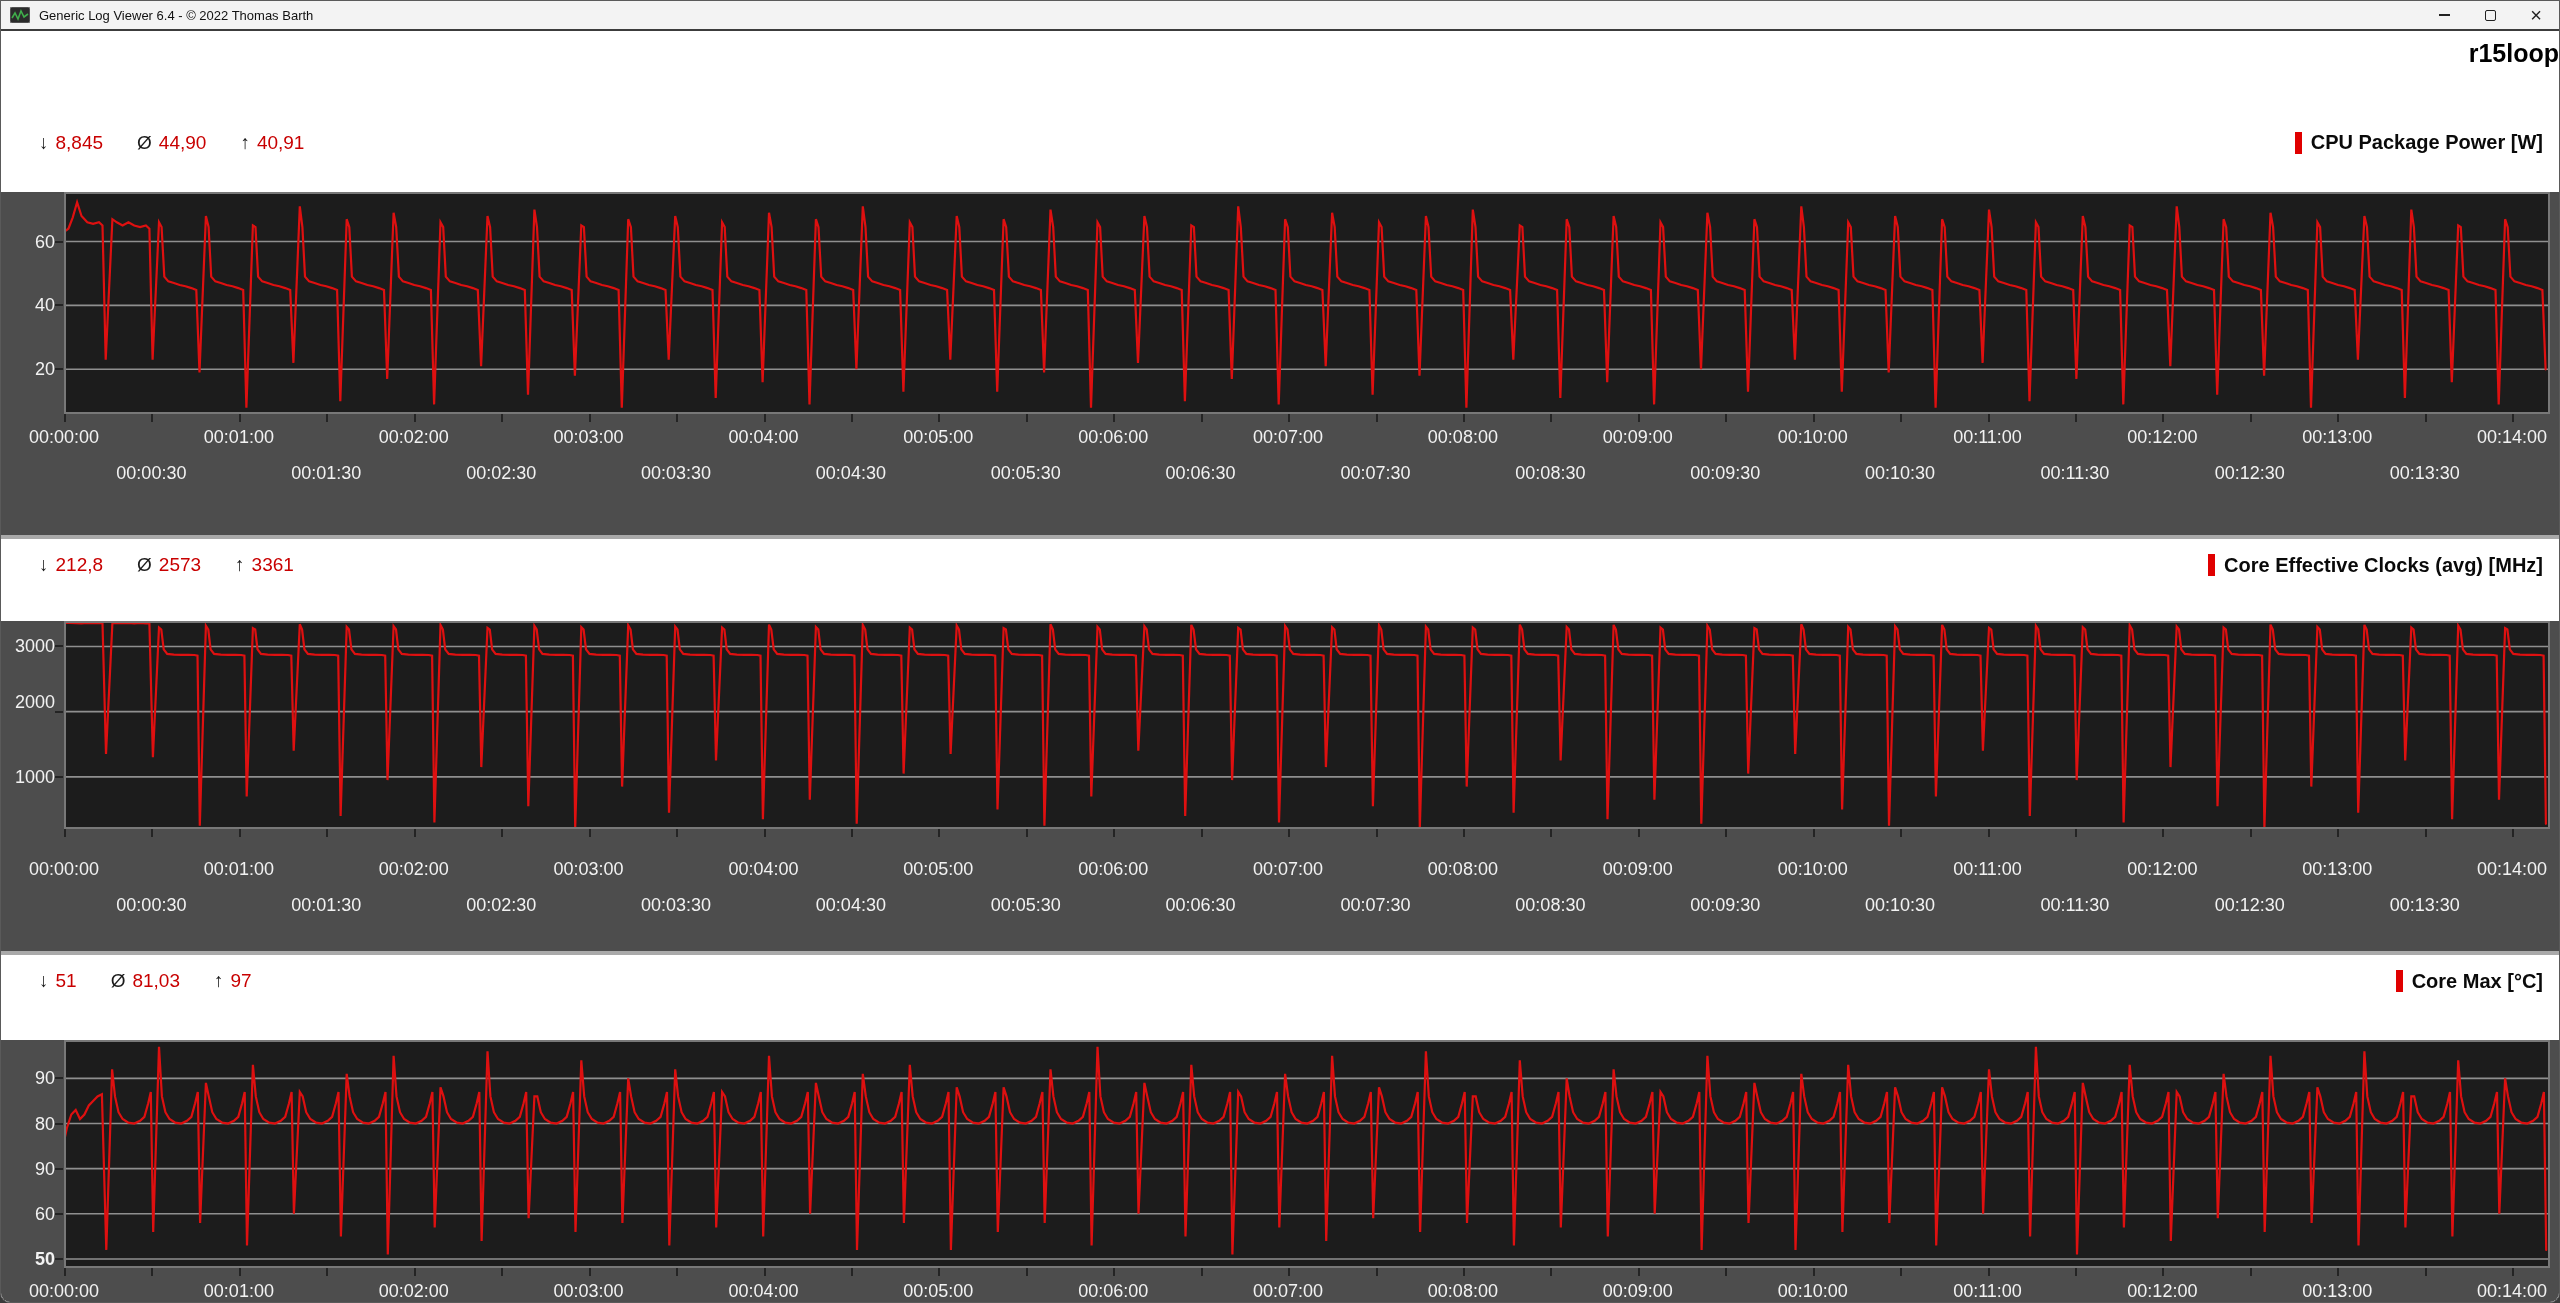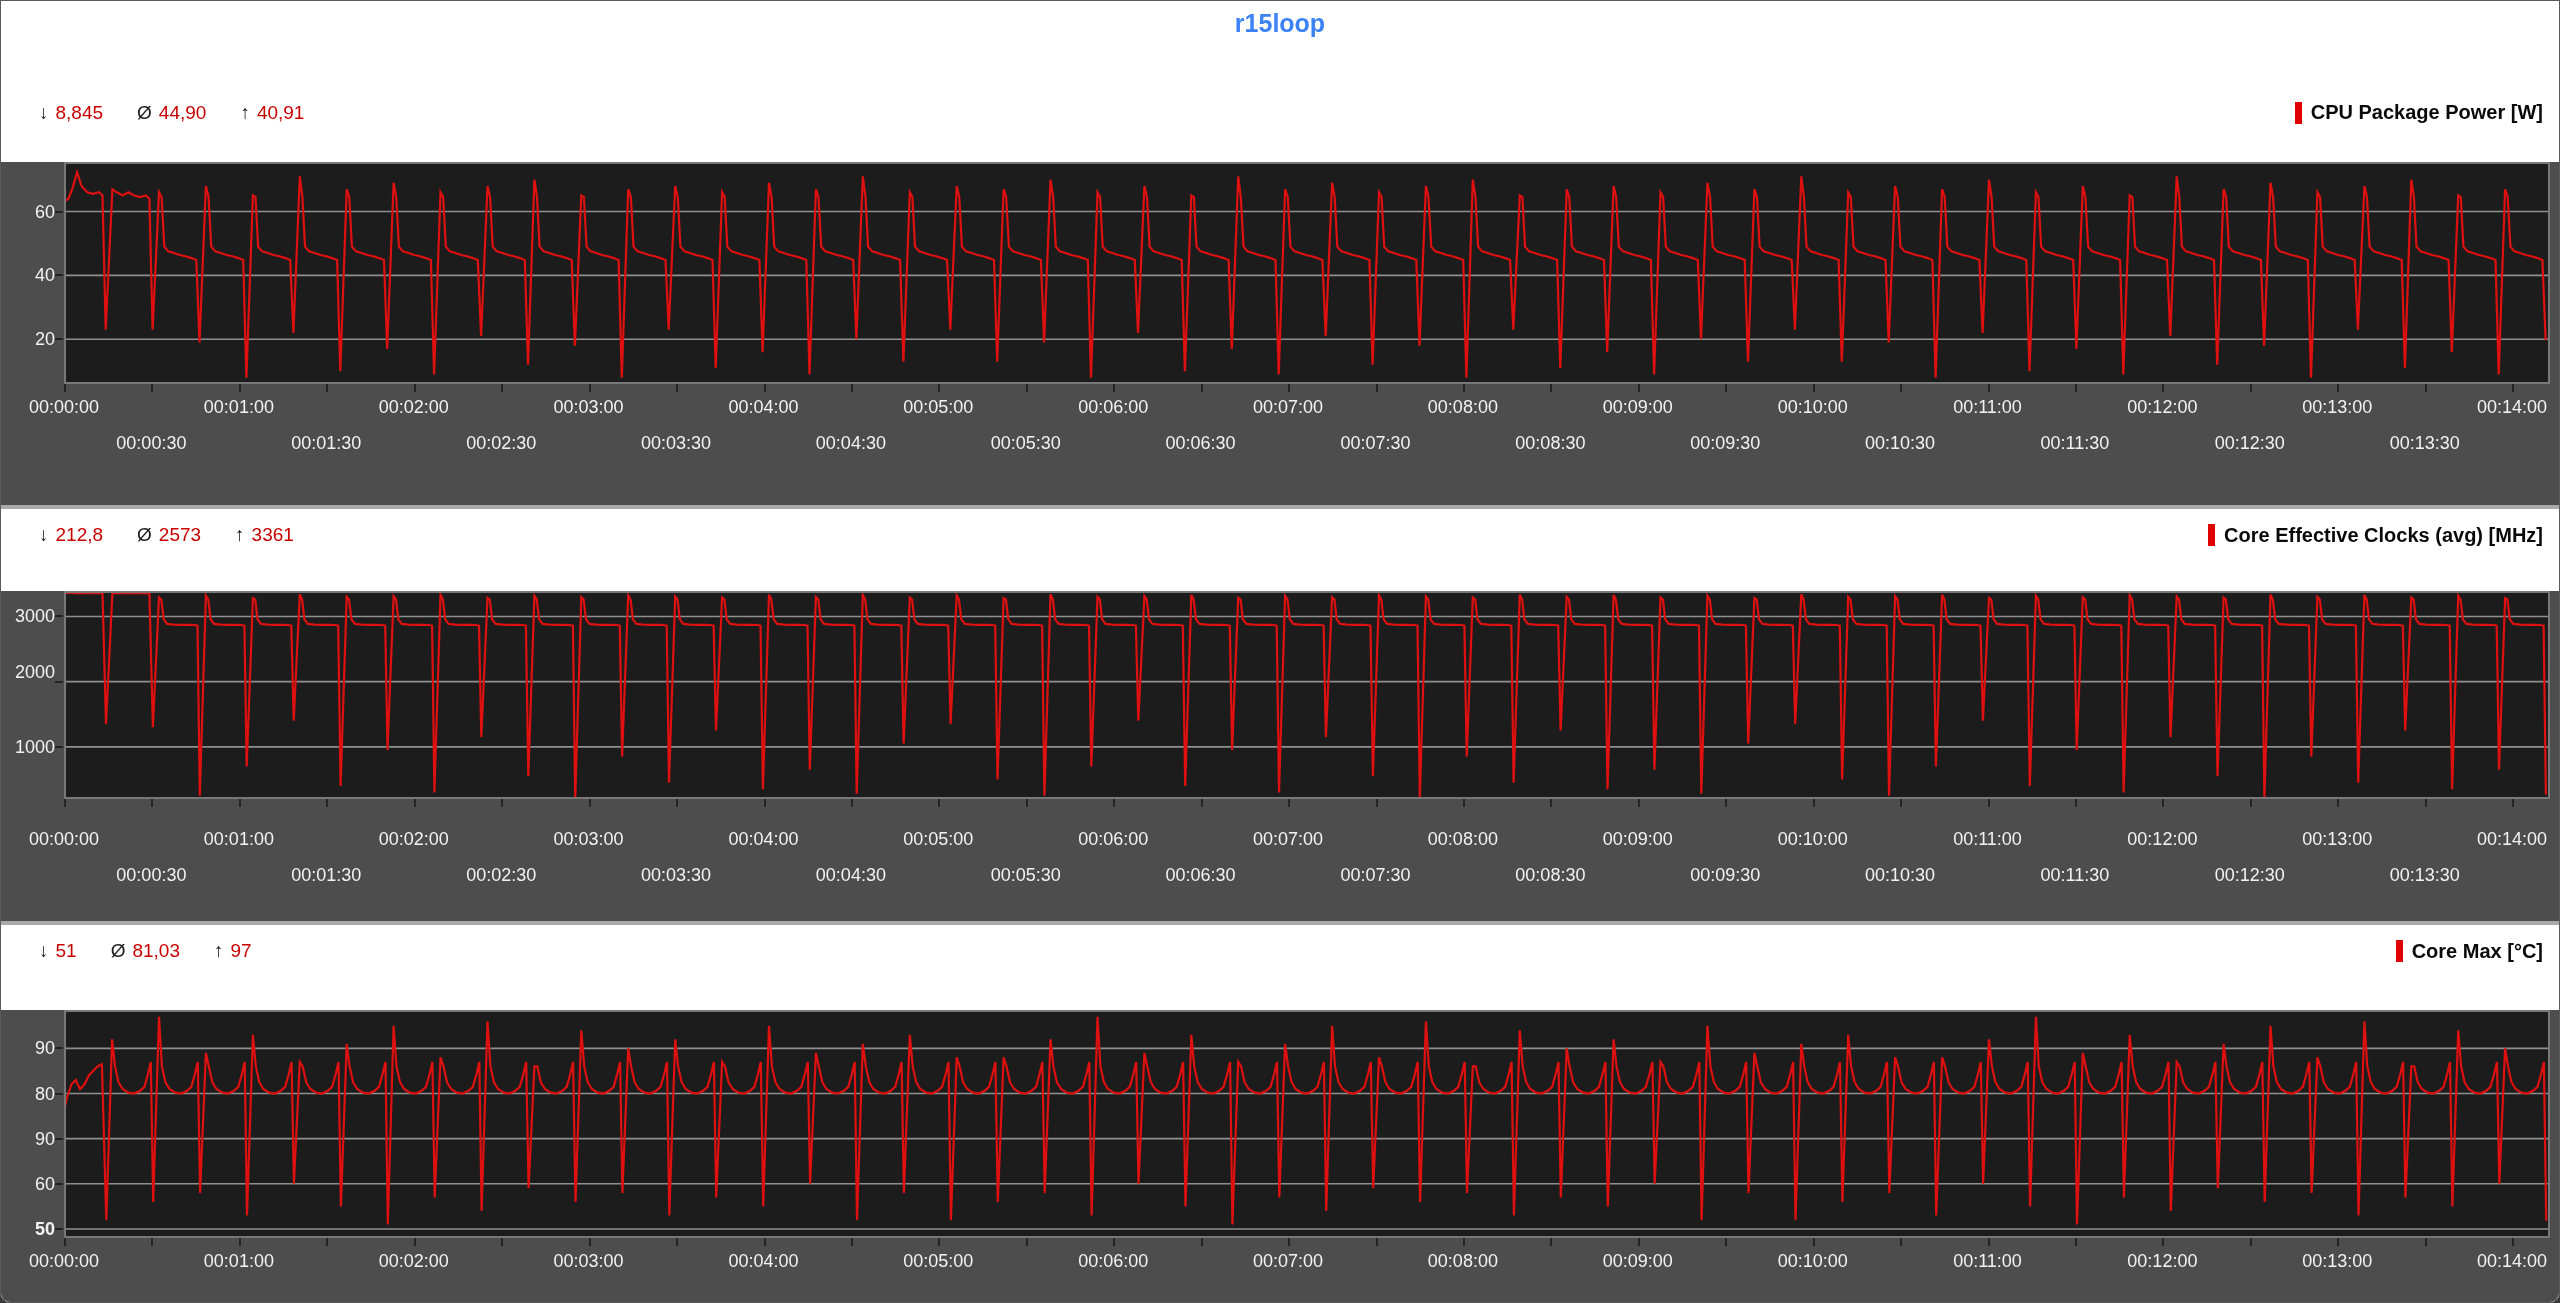--- a/index.html
+++ b/index.html
@@ -16,21 +16,21 @@
   .tb-title{font-size:13px;color:#111;margin-left:9px;flex:0 0 auto;}
   .tb-spacer{flex:1;}
   .tb-btn{width:46px;height:28px;display:flex;align-items:center;justify-content:center;cursor:default;}
   .glyph-min{width:11px;height:2px;background:#222;display:inline-block;}
   .glyph-max{width:11px;height:11px;border:1.5px solid #222;border-radius:2px;display:inline-block;}
   .glyph-close{font-size:20px;color:#222;line-height:1;}
   
   .band{background:#fff;position:relative;display:flex;flex-direction:column;}
   .band-1{height:135px;}
   .band-s{height:52px;}
-  .page-title{ text-align:center;font-size:25px;font-weight:600;color:#3b82f6;margin-top:8px;}
+  .page-title{ text-align:right;font-size:25px;font-weight:600;color:#000000;margin-top:8px;}
   .stats-line{margin-top:auto;margin-bottom:12px;display:flex;align-items:center;
     padding-left:38px;padding-right:16px;font-size:19px;}
   .band-s .stats-line{margin:auto 16px auto 0;padding-left:38px;width:100%;}
   .stat-sym{color:#1b1b1b;margin-right:7px;}
   .stat-val{color:#c80000;margin-right:34px;}
   .series-label{margin-left:auto;display:flex;align-items:center;font-size:20px;font-weight:600;color:#0a0a0a;}
   .series-bar{width:7px;height:22px;background:#e00000;margin-right:9px;display:inline-block;}
   
   .panel{background:#4d4d4d;position:relative;}
   .panel.striped{border-bottom:4px solid #a9a9a9;}
@@ -49,20 +49,37 @@
   .xrow{position:relative;height:24px;}
   .xrow1{margin-top:13px;}
   .xrow2{margin-top:12px;}
   .xlab{position:absolute;transform:translateX(-50%);color:#f2f2f2;font-size:18px;white-space:nowrap;}
 </style>
 </head>
 <body>
 
 <div class="window">
 
+  <div class="titlebar">
+    <svg class="app-icon" viewBox="0 0 20 16">
+      <rect x="0" y="0" width="20" height="16" rx="2" fill="#2b2b2b" stroke="#777" stroke-width="1"></rect>
+      <polyline points="2,11 5,6 8,12 11,4 14,10 18,7" fill="none" stroke="#3fae4a" stroke-width="1.6"></polyline>
+    </svg>
+    <span class="tb-title">Generic Log Viewer 6.4 - © 2022 Thomas Barth</span>
+    <span class="tb-spacer"></span>
+    <div class="tb-btn">
+        <span class="glyph-min"></span>
+      </div>
+    <div class="tb-btn">
+        <span class="glyph-max"></span>
+      </div>
+    <div class="tb-btn">
+        <span class="glyph-close">×</span>
+      </div>
+  </div>
 
   <div class="band band-1">
     <div class="page-title">r15loop</div>
     <div class="stats-line">
       <span class="stat-sym">↓</span>
       <span class="stat-val">8,845</span>
       <span class="stat-sym">Ø</span>
       <span class="stat-val">44,90</span>
       <span class="stat-sym">↑</span>
       <span class="stat-val">40,91</span>

